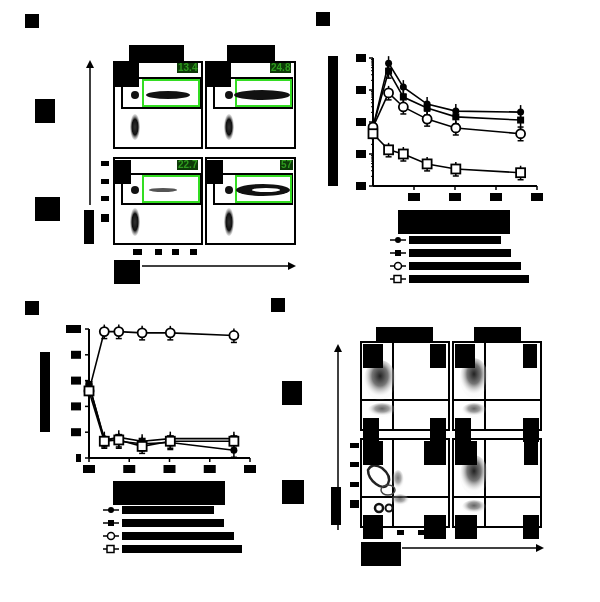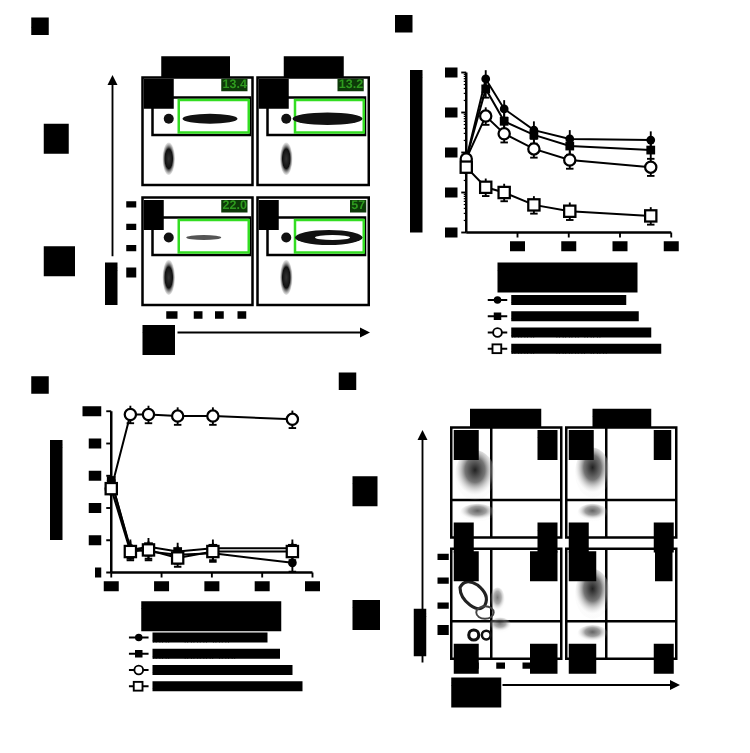--- a/index.html
+++ b/index.html
@@ -81,23 +81,23 @@
     <rect x="101" y="161" width="8" height="5"></rect>
     <rect x="101" y="179" width="8" height="5"></rect>
     <rect x="101" y="196" width="8" height="5"></rect>
     <rect x="101" y="214" width="8" height="8"></rect>
   </g>
 </svg>
 
 <div class="abs redact" style="left:115px;top:63px;width:24px;">##.#</div>
 <div class="abs gate-green" style="left:177px;top:63px;">13.4</div>
 <div class="abs redact" style="left:207px;top:63px;width:24px;">##.#</div>
-<div class="abs gate-green" style="left:270px;top:63px;">13.2</div>
+<div class="abs gate-green" style="left:270px;top:63px;">24.8</div>
 <div class="abs redact" style="left:115px;top:160px;width:16px;">#.#</div>
-<div class="abs gate-green" style="left:177px;top:160px;">22.0</div>
+<div class="abs gate-green" style="left:177px;top:160px;">22.7</div>
 <div class="abs redact" style="left:207px;top:160px;width:16px;">#.#</div>
 <div class="abs gate-green" style="left:280px;top:160px;">57</div>
 
 <div class="abs panel-letter" style="left:316px;top:12px;">B</div>
 <div class="abs redact" style="left:328px;top:56px;width:10px;height:130px;">### #### #### ##/## ###</div>
 <div class="abs redact" style="left:398px;top:210px;width:112px;">#### #### ##### (#)</div>
 
 <svg width="600" height="602" id="chartB">
     <line x1="373" y1="58" x2="373" y2="186" stroke="#000" stroke-width="2"></line>
     <line x1="373" y1="186" x2="537" y2="186" stroke="#000" stroke-width="2"></line>

